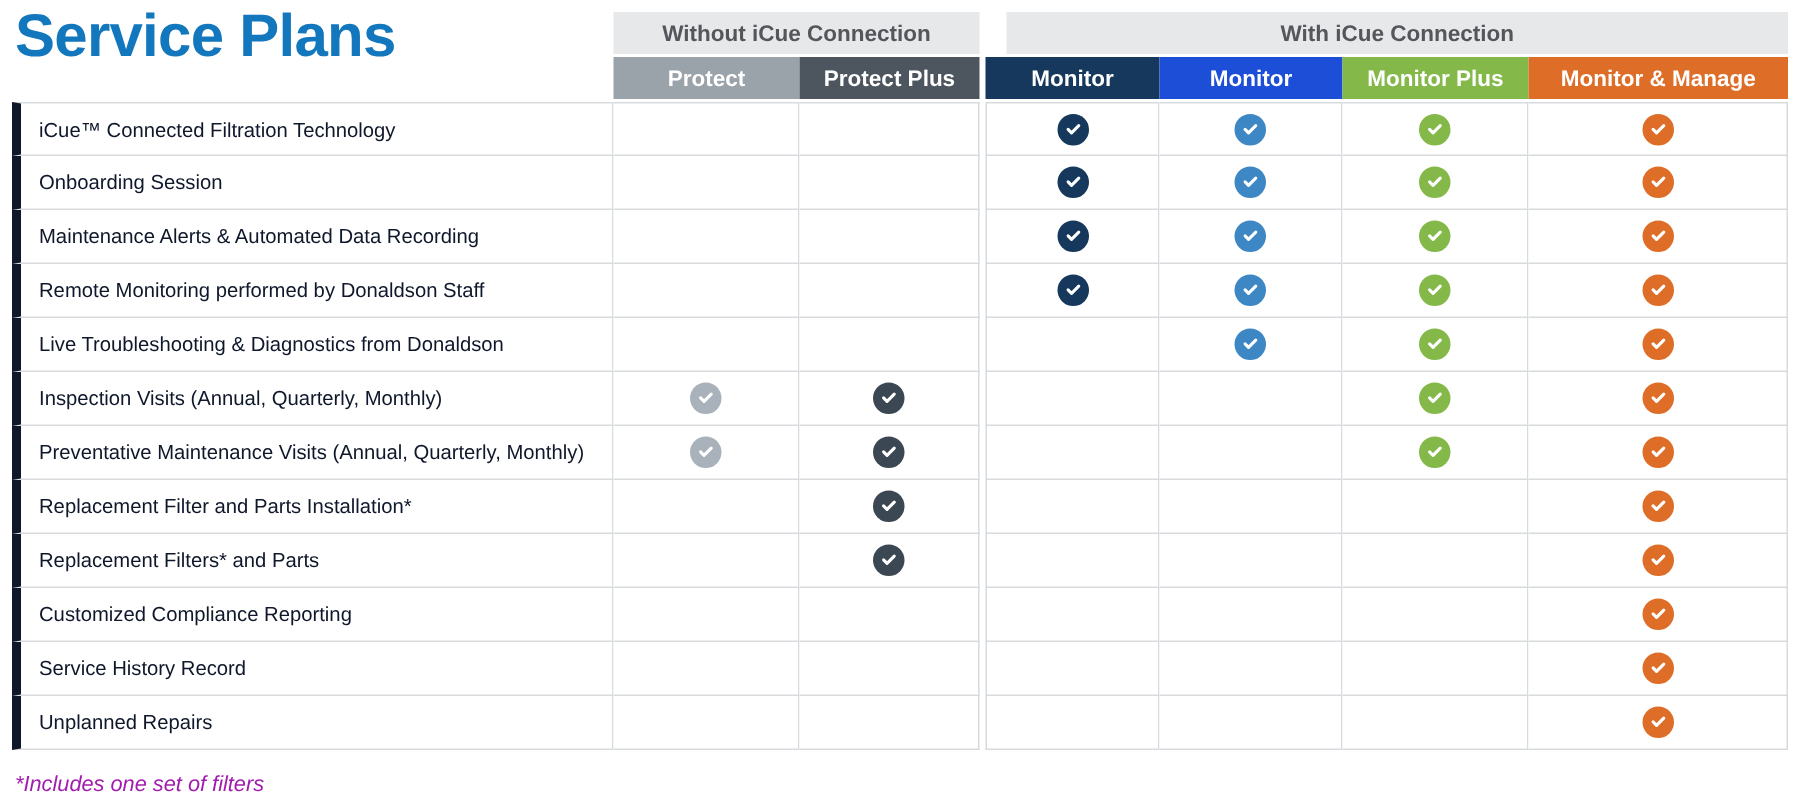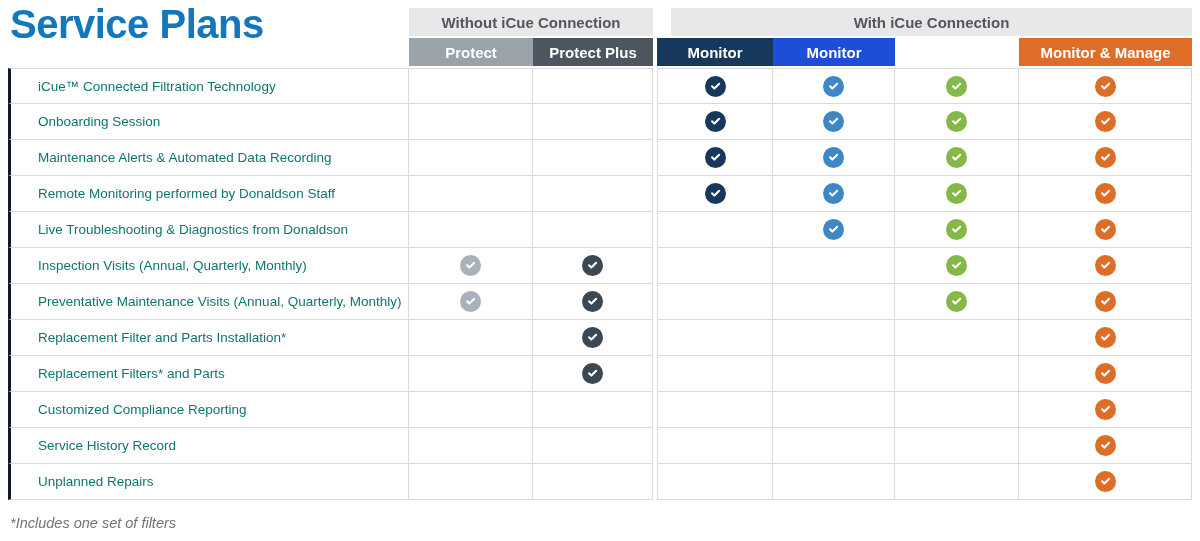--- a/index.html
+++ b/index.html
@@ -26,51 +26,52 @@
     color:#ffffff; font-weight:bold; font-size:15px;
     display:flex; align-items:center; justify-content:center;
   }
   .data-row  { height:36px; }
   .data-cell {
     background:#ffffff; border-right:1px solid #d8dbde; border-bottom:1px solid #d8dbde;
     display:flex; align-items:center; justify-content:center;
   }
   .data-row.first .data-cell { border-top:1px solid #d8dbde; }
   .feature-cell {
-    justify-content:flex-start; padding-left:27px; border-left:3px solid #0f172a;
-    color:#0f766e; font-size:13.5px; white-space:nowrap;
+    justify-content:flex-start; padding-left:12px; border-left:6px solid #0f172a;
+    color:#0f172a; font-size:13.5px; white-space:nowrap;
   }
   .after-gap { border-left:1px solid #d8dbde; }
   .check {
     width:21px; height:21px; border-radius:50%;
     display:flex; align-items:center; justify-content:center;
   }
   .check svg { display:block; }
   .footnote {
     position:absolute; left:10px; top:515px;
-    font-style:italic; font-size:14.5px; color:#737373;
+    font-style:italic; font-size:14.5px; color:#a21caf;
   }
 </style>
 </head>
 <body>
 
 <div class="canvas">
   <h1 class="title">Service Plans</h1>
   <div class="table">
       <div class="grid-row group-row">
         <div></div>
         <div class="group-cell" style="grid-column: 2 / span 2;">Without iCue Connection</div>
         <div class="group-cell" style="grid-column: 5 / span 4; margin-left: 14px;">With iCue Connection</div>
       </div>
       <div class="grid-row plan-row">
         <div></div>
         <div class="plan-cell" style="grid-column: 2; background: rgb(154, 163, 170);">Protect</div>
         <div class="plan-cell" style="grid-column: 3; background: rgb(77, 86, 94);">Protect Plus</div>
         <div class="plan-cell" style="grid-column: 5; background: rgb(21, 56, 92);">Monitor</div>
         <div class="plan-cell" style="grid-column: 6; background: #1d4ed8;">Monitor</div>
+        <div class="plan-cell" style="grid-column: 7; background: rgb(132, 185, 74);">Monitor Plus</div>
         <div class="plan-cell" style="grid-column: 8; background: rgb(222, 110, 39);">Monitor &amp; Manage</div>
       </div>
       <div class="grid-row data-row first">
         <div class="data-cell feature-cell">iCue™ Connected Filtration Technology</div>
         <div class="data-cell" style="grid-column: 2;"></div>
         <div class="data-cell" style="grid-column: 3;"></div>
         <div class="data-cell after-gap" style="grid-column: 5;">
           <div class="check" style="background: rgb(21, 56, 92);">
             <svg width="11" height="11" viewBox="0 0 24 24">
               <path d="M20 6L9.5 16.5 4.5 11.5" fill="none" stroke="#ffffff" stroke-width="4.5" stroke-linecap="round" stroke-linejoin="round"></path>

